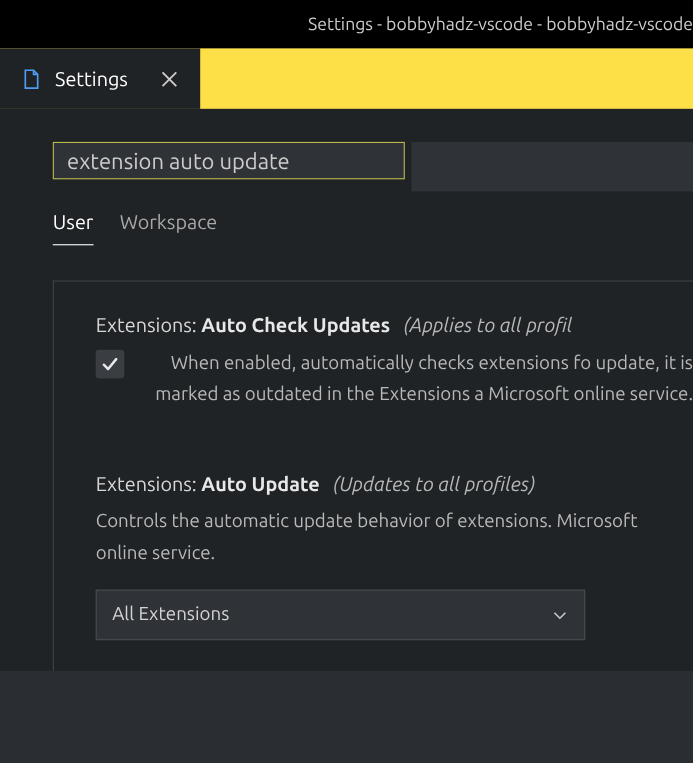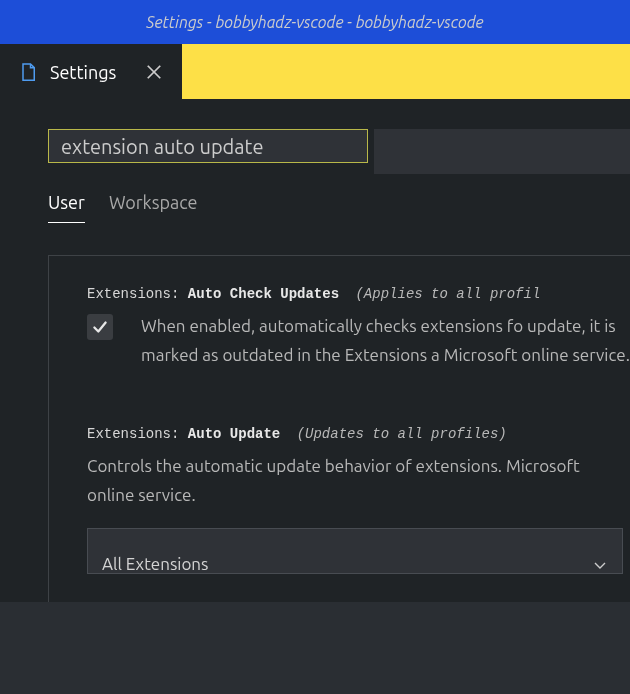--- a/index.html
+++ b/index.html
@@ -9,29 +9,28 @@
     }
     body {
       font-family: -apple-system, BlinkMacSystemFont, "Segoe UI", Ubuntu, "Helvetica Neue", sans-serif;
       background: #2a2e33;
       color: #d4d4d4;
       width: 630px;
       height: 694px;
       overflow: hidden;
     }
     .title-bar {
-      background: #1d4ed8;
+      background: #000000;
       height: 44px;
       display: flex;
       align-items: center;
-      justify-content: center;
+      justify-content: flex-end;
       color: #cccccc;
       font-size: 16px;
       font-weight: 400;
-      font-style: italic;
     }
     .tabs-bar {
       background: #fde047;
       display: flex;
       height: 55px;
     }
     .tab {
       display: flex;
       align-items: center;
       padding: 0 18px 0 18px;
@@ -108,39 +107,39 @@
       padding: 30px 0 28px 38px;
       background: #1f2326;
     }
     .setting-group {
       margin-bottom: 56px;
     }
     .setting-group:last-child {
       margin-bottom: 0;
     }
     .setting-title {
-      font-size: 14px;
+      font-size: 18px;
       color: #d7d7d7;
       margin-bottom: 10px;
-      font-family: Liberation Mono, monospace;
     }
     .setting-title .bold {
       font-weight: 700;
       color: #e8e8e8;
     }
     .setting-title .scope {
       font-style: italic;
       color: #b8b8b8;
       margin-left: 8px;
       font-weight: 400;
     }
     .checkbox-row {
       display: flex;
       align-items: flex-start;
-      gap: 28px;
+      gap: 12px;
+      text-align: right;
     }
     .checkbox {
       width: 26px;
       height: 26px;
       background: #3a3d41;
       border-radius: 3px;
       display: flex;
       align-items: center;
       justify-content: center;
       cursor: pointer;
@@ -151,26 +150,26 @@
       width: 18px;
       height: 18px;
     }
     .setting-desc {
       color: #b8b8b8;
       font-size: 17px;
       line-height: 1.7;
     }
     .dropdown {
       margin-top: 18px;
-      width: 536px;
+      width: 445px;
       height: 46px;
       background: #2f3237;
       border: 1px solid #484c52;
       display: flex;
-      align-items: flex-end;
+      align-items: center;
       justify-content: space-between;
       padding: 0 14px;
       cursor: pointer;
       color: #d4d4d4;
       font-size: 17px;
     }
     .dropdown-chevron {
       width: 16px;
       height: 16px;
       display: flex;

